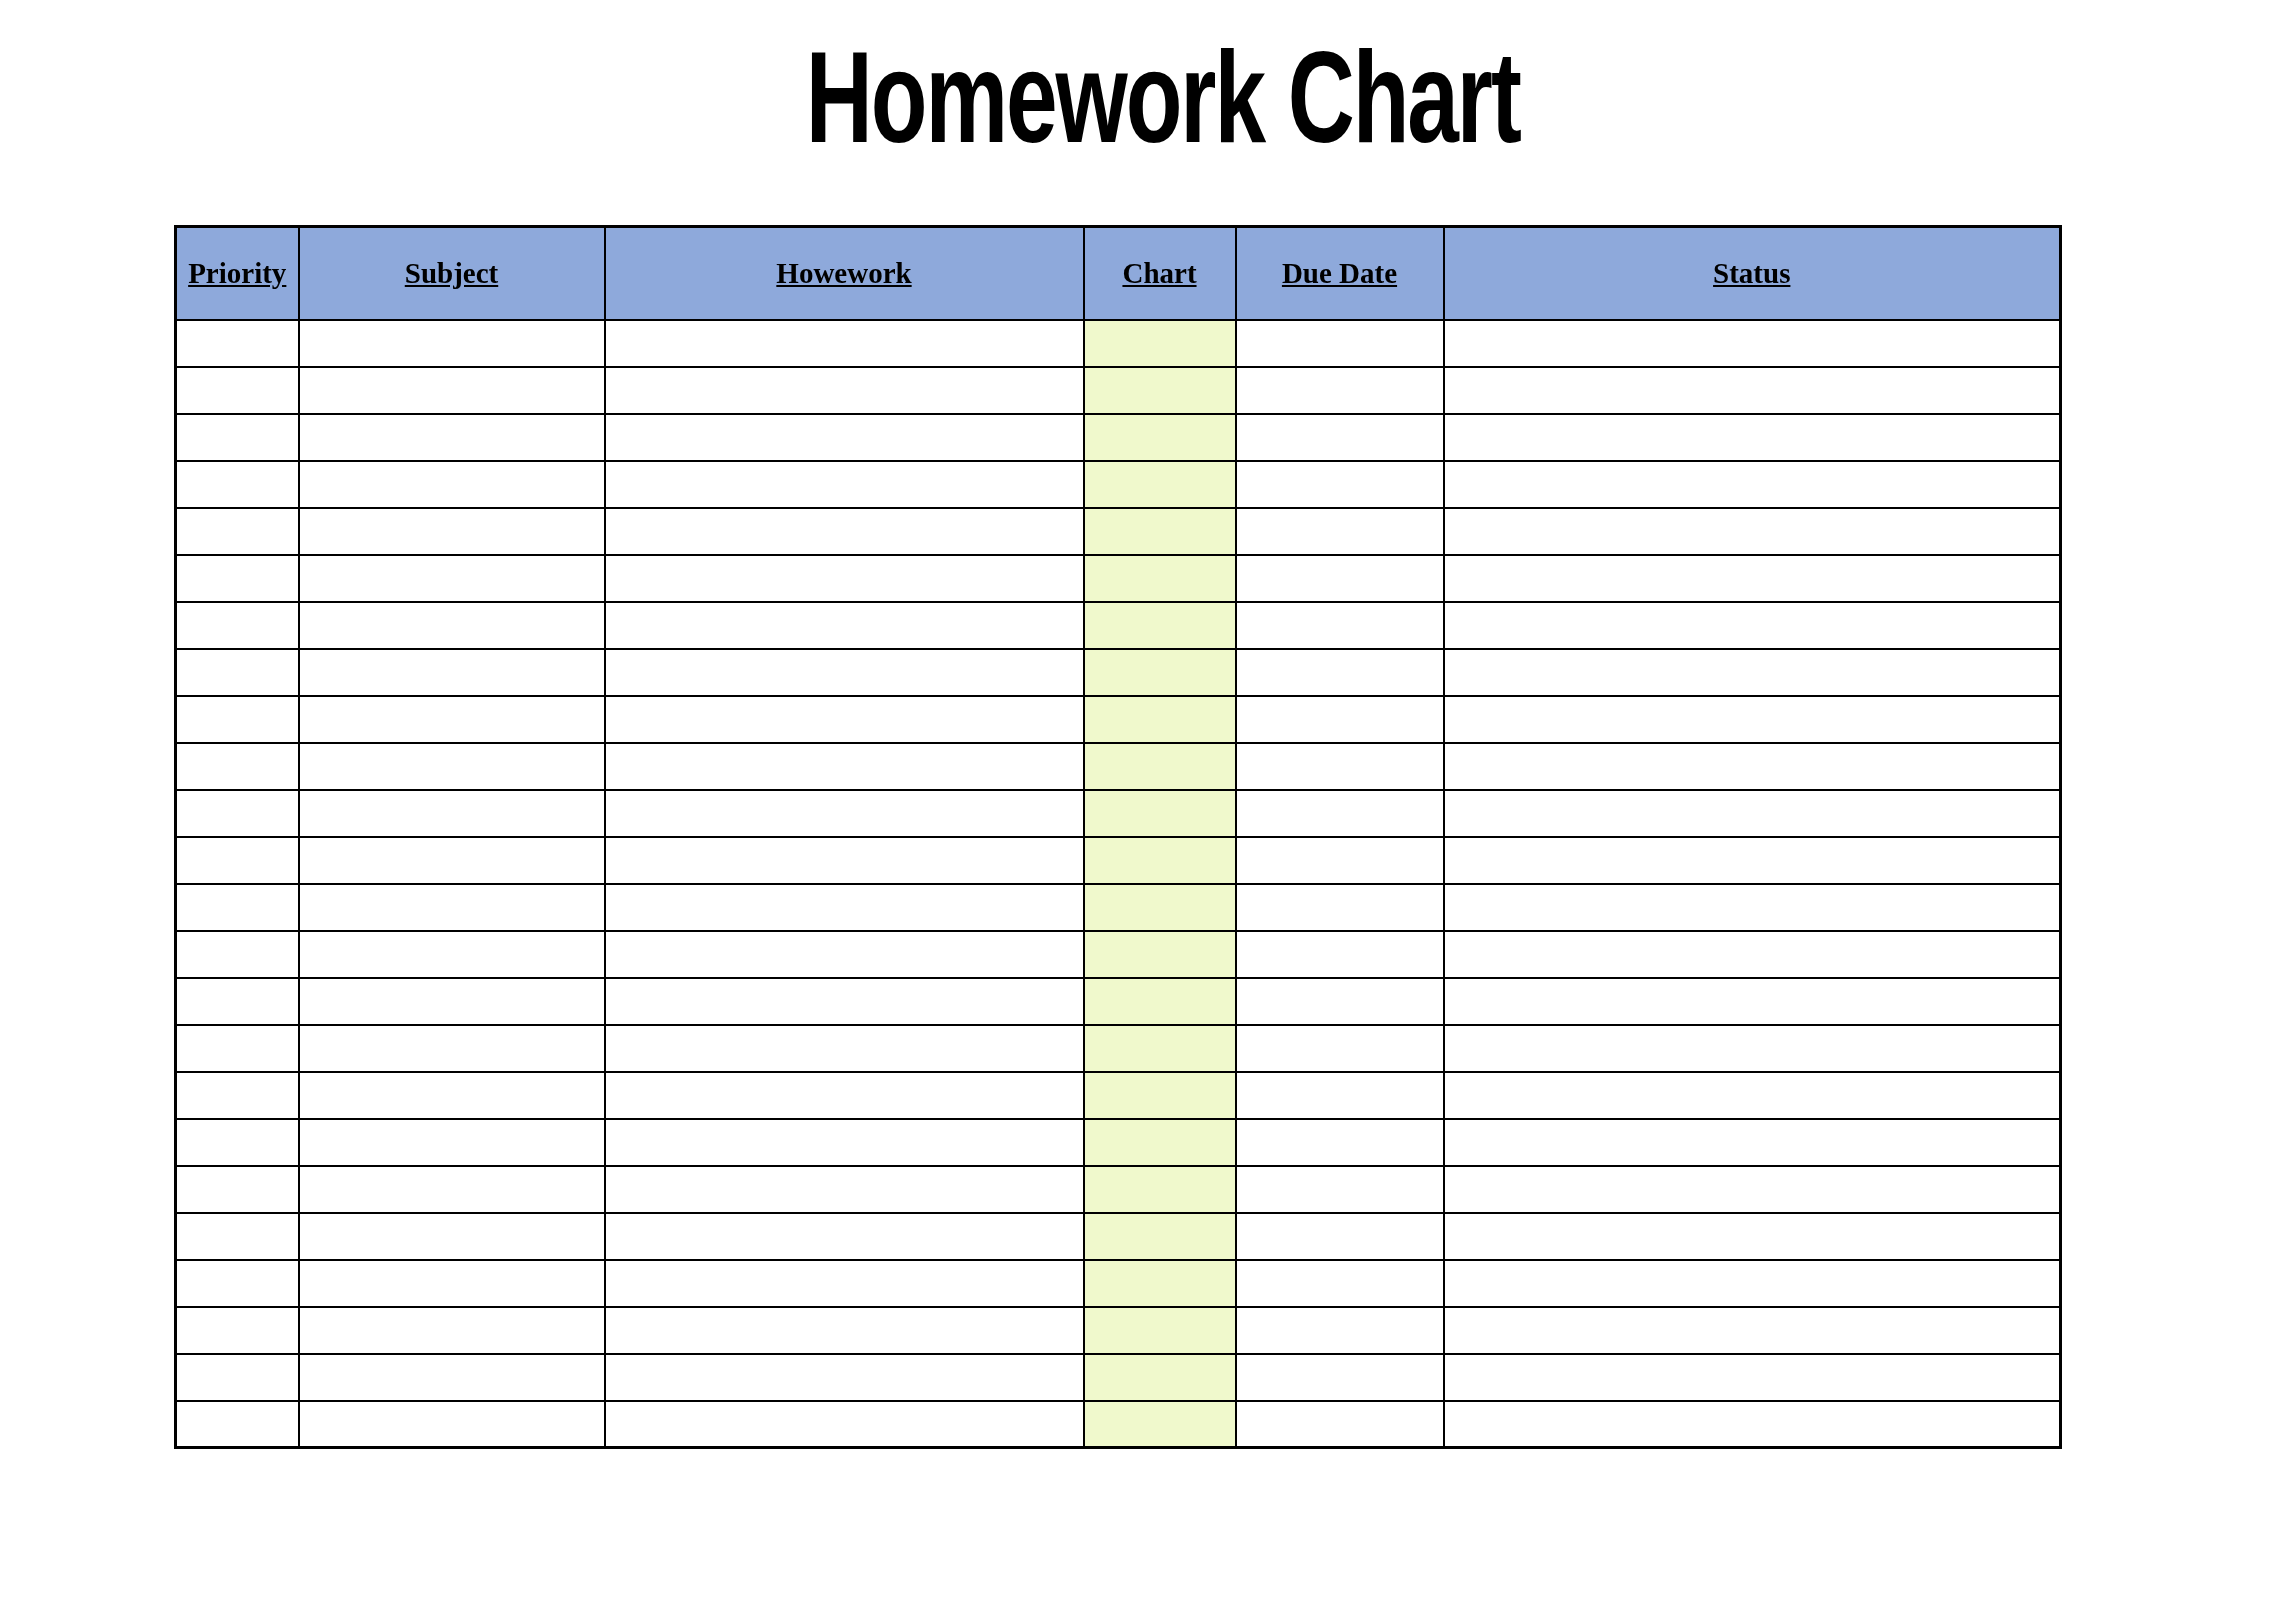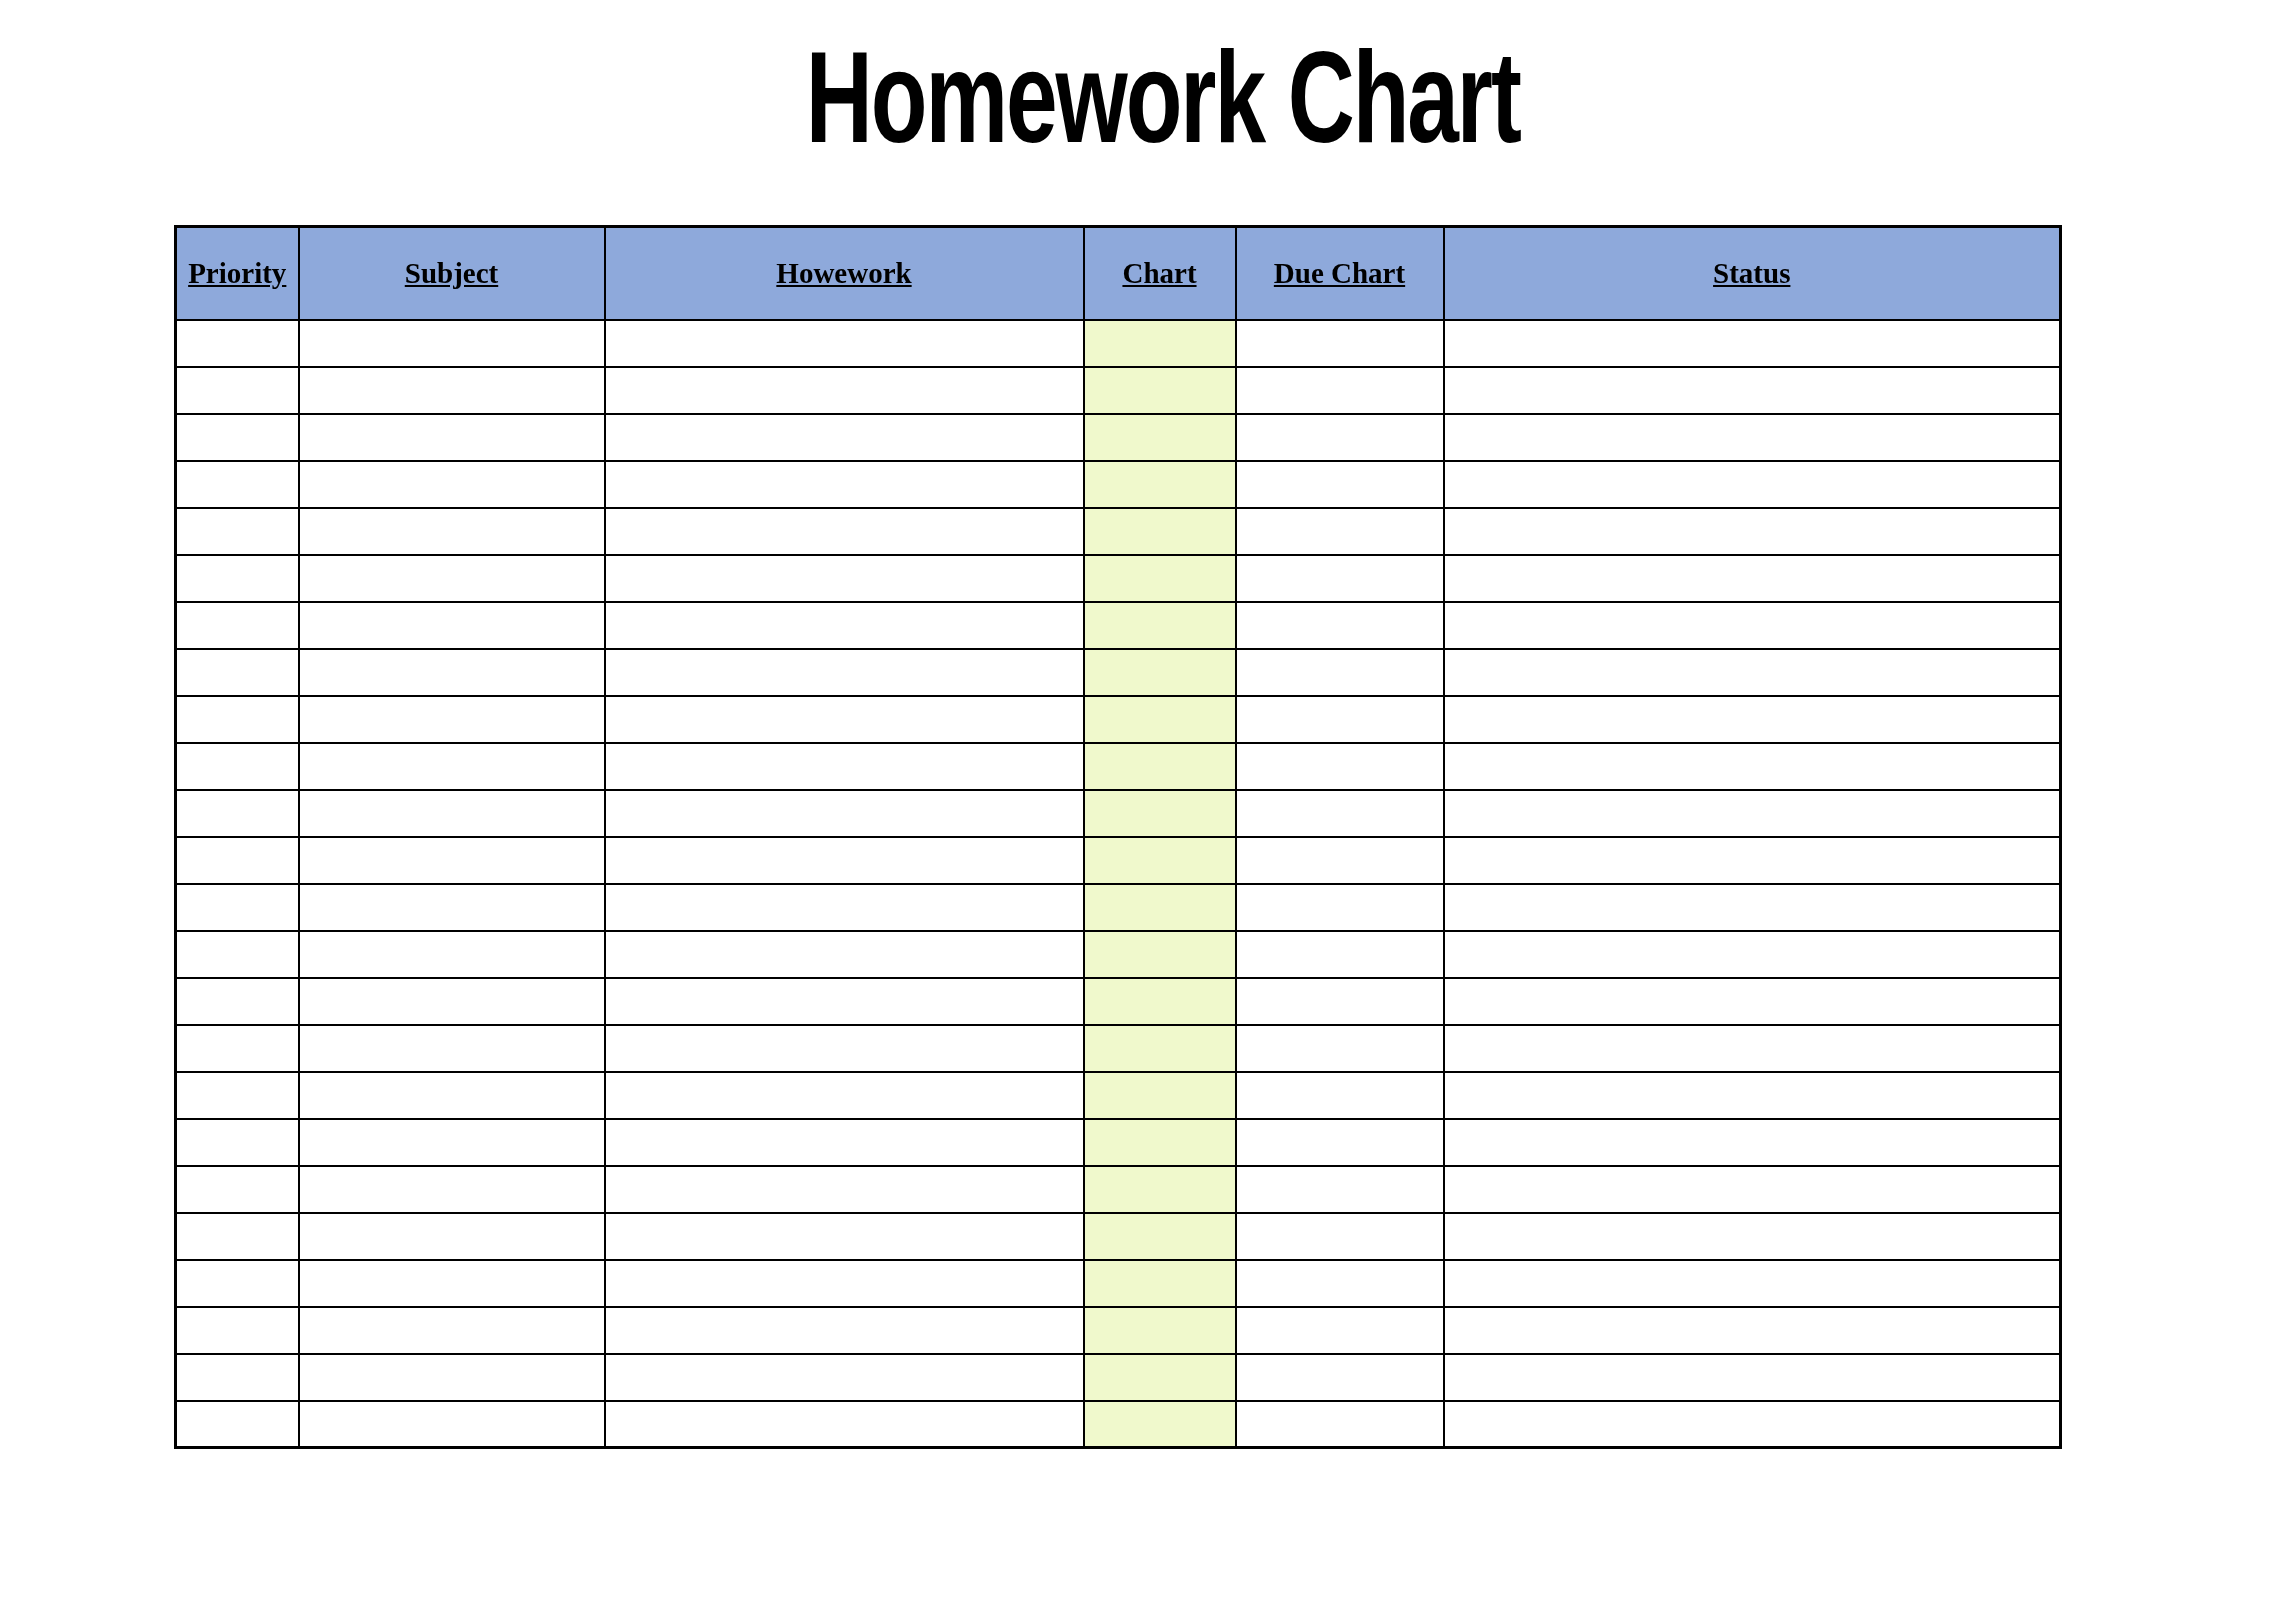--- a/index.html
+++ b/index.html
@@ -86,21 +86,21 @@
     <col style="width:152px">
     <col style="width:208px">
     <col style="width:617px">
   </colgroup>
   <thead>
     <tr>
       <th>Priority</th>
       <th>Subject</th>
       <th>Howework</th>
       <th>Chart</th>
-      <th>Due Chart</th>
+      <th>Due Date</th>
       <th>Status</th>
     </tr>
   </thead>
   <tbody>
       <tr>
         <td></td>
         <td></td>
         <td></td>
         <td class="status-cell"></td>
         <td></td>

